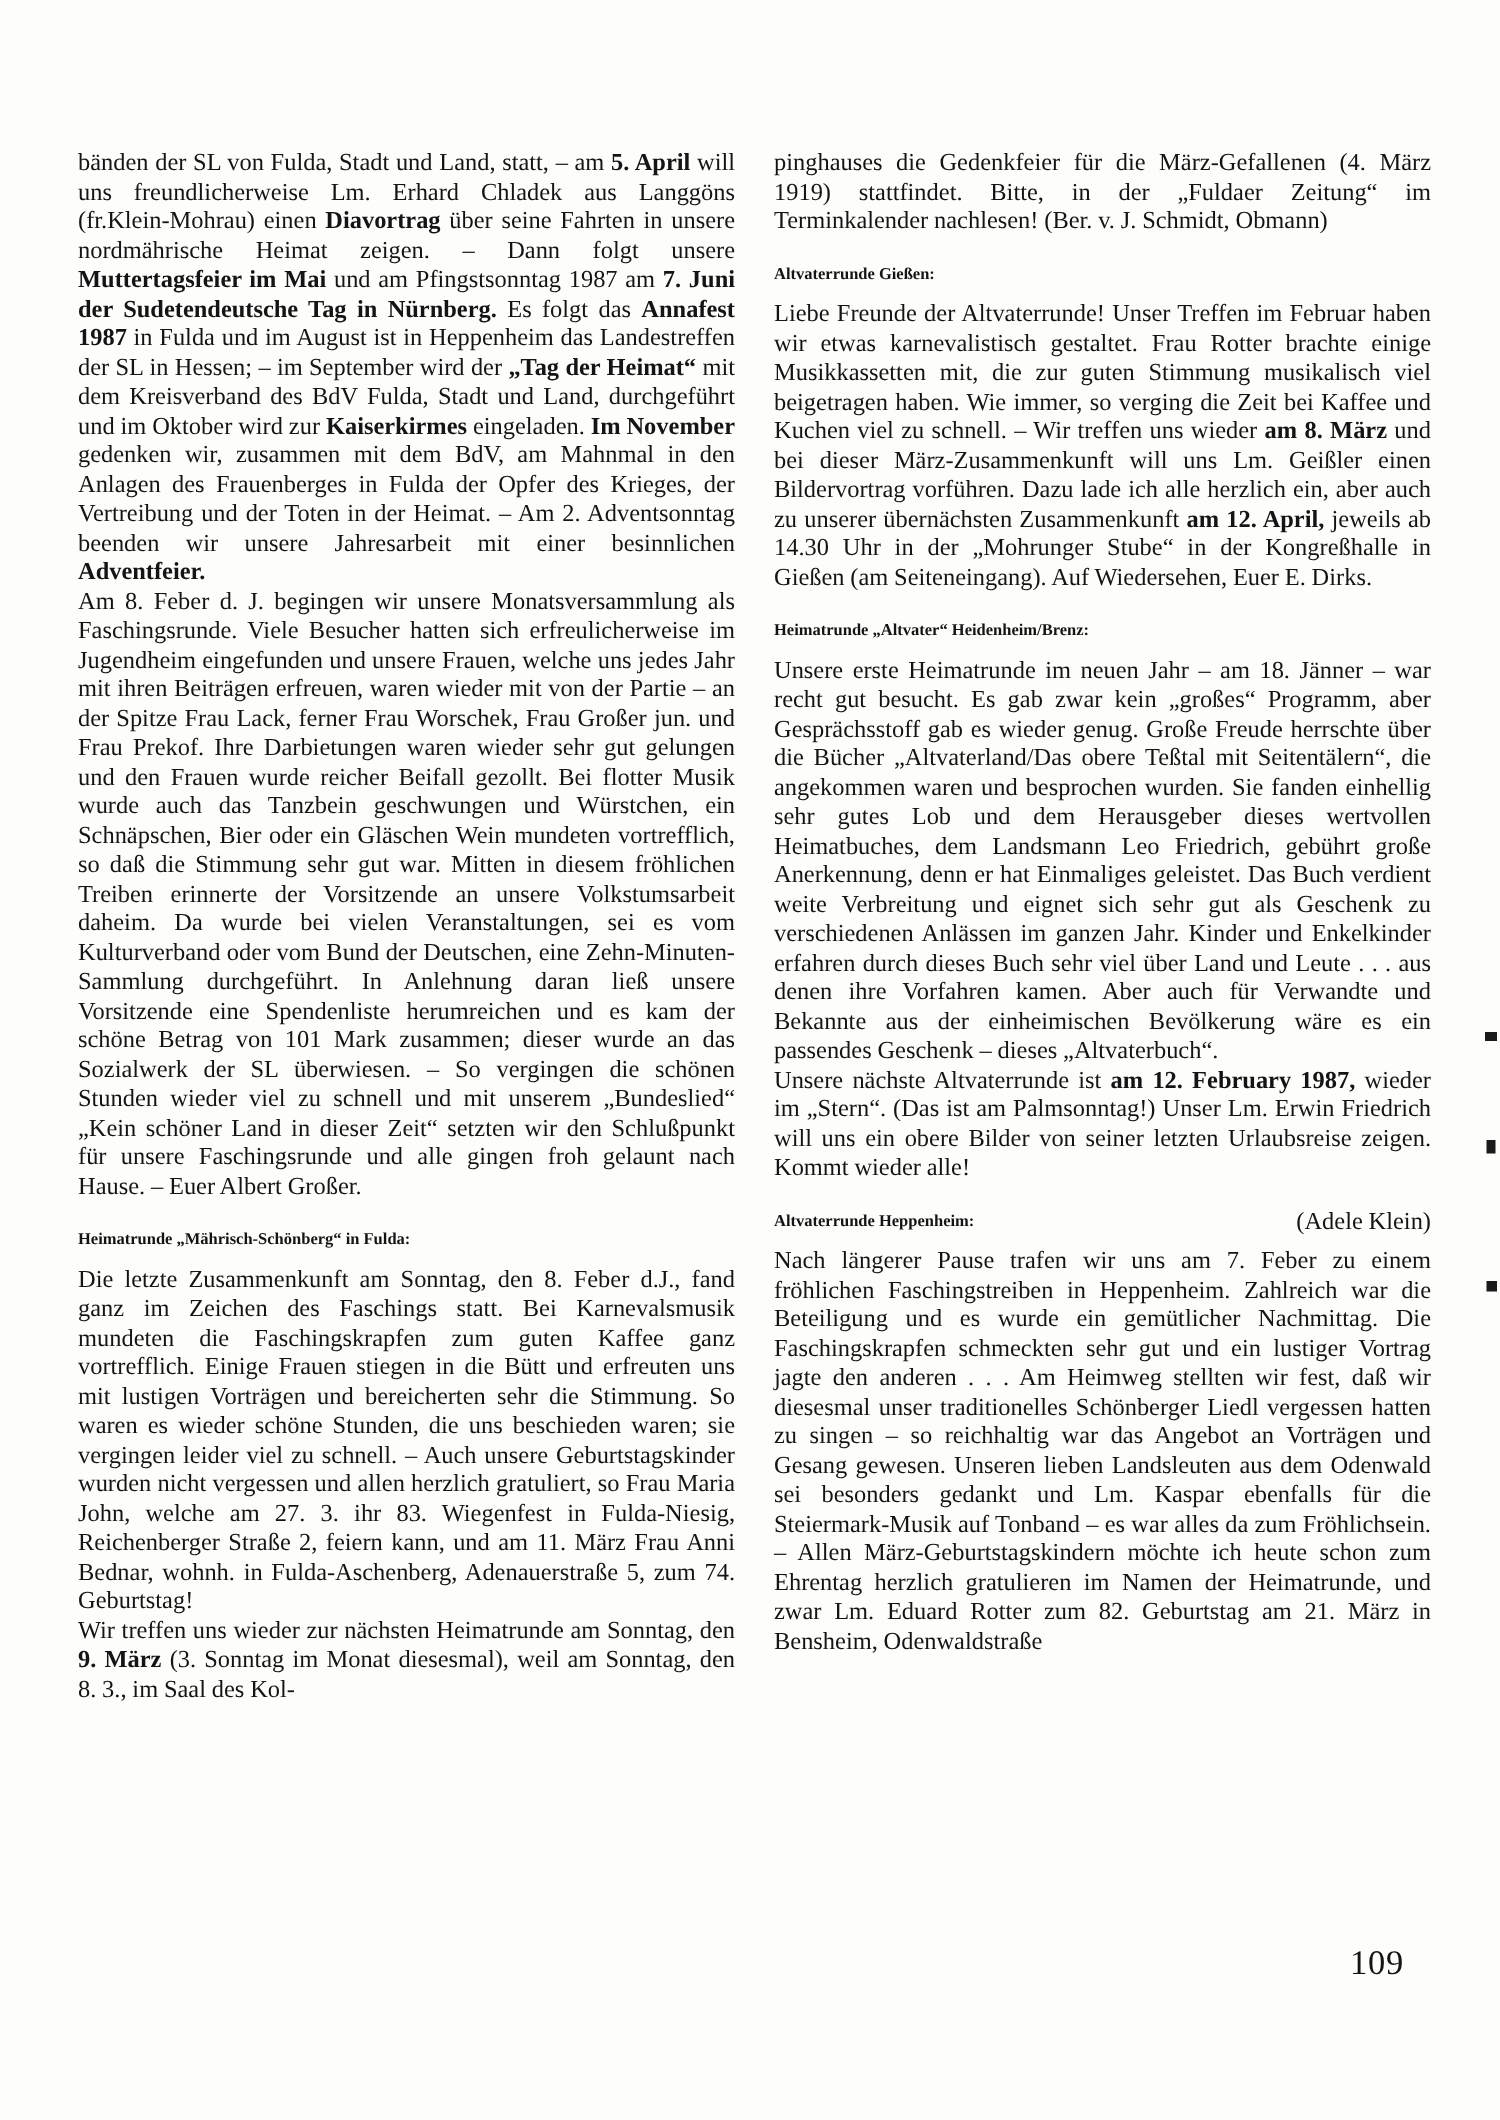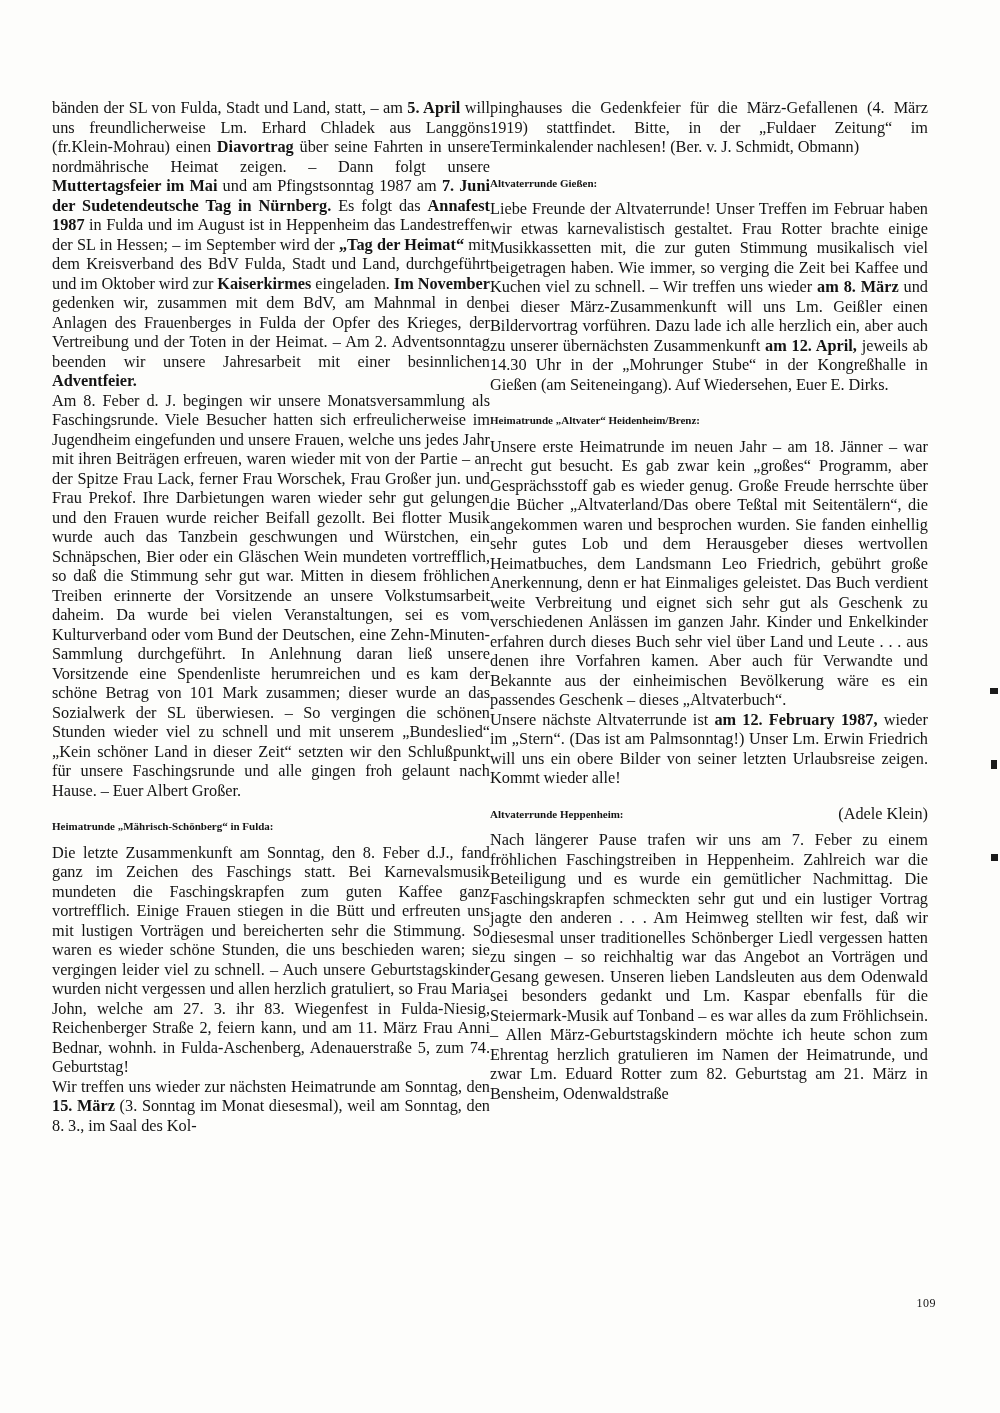--- a/index.html
+++ b/index.html
@@ -12,20 +12,21 @@
   }
   .page {
     position: absolute; inset: 0;
     background: #fdfdfb;
     overflow: hidden;
   }
   .columns {
     position: absolute;
     top: 98px; left: 52px;
     display: flex;
+    gap: 26px;
   }
   .column { width: 438px; }
   .para {
     font-size: 16.3px;
     line-height: 19.5px;
     text-align: justify;
     hyphens: auto; -webkit-hyphens: auto;
     word-spacing: -0.2px;
   }
   .para b { font-weight: bold; }
@@ -34,42 +35,42 @@
     line-height: 19.5px;
     font-weight: bold;
     margin-top: 17px;
     margin-bottom: 6px;
   }
   .pull-right { float: right; margin-top: 36px; }
   .page-number {
     position: absolute;
     top: 1296px;
     right: 64px;
-    font-size: 12px;
+    font-size: 23px;
     letter-spacing: 0.5px;
   }
   .scan-mark {
     position: absolute;
     background: #1a1a1a;
   }
   .scan-mark.m1 { right: 2px; top: 688px; width: 8px; height: 6px; }
   .scan-mark.m2 { right: 3px; top: 760px; width: 6px; height: 9px; }
   .scan-mark.m3 { right: 2px; top: 854px; width: 7px; height: 7px; }
 </style>
 </head>
 <body>
 
 <div class="page">
   <div class="columns">
     <div class="column">
         <p class="para"><span>bänden der SL von Fulda, Stadt und Land, statt, – am </span><b>5. April</b><span> will uns freundlicherweise Lm. Erhard Chladek aus Langgöns (fr.Klein-Mohrau) einen </span><b>Diavortrag</b><span> über seine Fahrten in unsere nordmährische Heimat zeigen. – Dann folgt unsere </span><b>Muttertagsfeier im Mai</b><span> und am Pfingstsonntag 1987 am </span><b>7. Juni der Sudetendeutsche Tag in Nürnberg.</b><span> Es folgt das </span><b>Annafest 1987</b><span> in Fulda und im August ist in Heppenheim das Landestreffen der SL in Hessen; – im September wird der </span><b>„Tag der Heimat“</b><span> mit dem Kreisverband des BdV Fulda, Stadt und Land, durchgeführt und im Oktober wird zur </span><b>Kaiserkirmes</b><span> eingeladen. </span><b>Im November</b><span> gedenken wir, zusammen mit dem BdV, am Mahnmal in den Anlagen des Frauenberges in Fulda der Opfer des Krieges, der Vertreibung und der Toten in der Heimat. – Am 2. Adventsonntag beenden wir unsere Jahresarbeit mit einer besinnlichen </span><b>Adventfeier.</b></p>
         <p class="para"><span>Am 8. Feber d. J. begingen wir unsere Monatsversammlung als Faschingsrunde. Viele Besucher hatten sich erfreulicherweise im Jugendheim eingefunden und unsere Frauen, welche uns jedes Jahr mit ihren Beiträgen erfreuen, waren wieder mit von der Partie – an der Spitze Frau Lack, ferner Frau Worschek, Frau Großer jun. und Frau Prekof. Ihre Darbietungen waren wieder sehr gut gelungen und den Frauen wurde reicher Beifall gezollt. Bei flotter Musik wurde auch das Tanzbein geschwungen und Würstchen, ein Schnäpschen, Bier oder ein Gläschen Wein mundeten vortrefflich, so daß die Stimmung sehr gut war. Mitten in diesem fröhlichen Treiben erinnerte der Vorsitzende an unsere Volkstumsarbeit daheim. Da wurde bei vielen Veranstaltungen, sei es vom Kulturverband oder vom Bund der Deutschen, eine Zehn-Minuten-Sammlung durchgeführt. In Anlehnung daran ließ unsere Vorsitzende eine Spendenliste herumreichen und es kam der schöne Betrag von 101 Mark zusammen; dieser wurde an das Sozialwerk der SL überwiesen. – So vergingen die schönen Stunden wieder viel zu schnell und mit unserem „Bundeslied“ „Kein schöner Land in dieser Zeit“ setzten wir den Schlußpunkt für unsere Faschingsrunde und alle gingen froh gelaunt nach Hause. – Euer Albert Großer.</span></p>
         <h3 class="heading">Heimatrunde „Mährisch-Schönberg“ in Fulda:</h3>
         <p class="para"><span>Die letzte Zusammenkunft am Sonntag, den 8. Feber d.J., fand ganz im Zeichen des Faschings statt. Bei Karnevalsmusik mundeten die Faschingskrapfen zum guten Kaffee ganz vortrefflich. Einige Frauen stiegen in die Bütt und erfreuten uns mit lustigen Vorträgen und bereicherten sehr die Stimmung. So waren es wieder schöne Stunden, die uns beschieden waren; sie vergingen leider viel zu schnell. – Auch unsere Geburtstagskinder wurden nicht vergessen und allen herzlich gratuliert, so Frau Maria John, welche am 27. 3. ihr 83. Wiegenfest in Fulda-Niesig, Reichenberger Straße 2, feiern kann, und am 11. März Frau Anni Bednar, wohnh. in Fulda-Aschenberg, Adenauerstraße 5, zum 74. Geburtstag!</span></p>
-        <p class="para"><span>Wir treffen uns wieder zur nächsten Heimatrunde am Sonntag, den </span><b>15. März</b><span> (3. Sonntag im Monat diesesmal), weil am Sonntag, den 8. 3., im Saal des Kol-</span></p>
+        <p class="para"><span>Wir treffen uns wieder zur nächsten Heimatrunde am Sonntag, den </span><b>9. März</b><span> (3. Sonntag im Monat diesesmal), weil am Sonntag, den 8. 3., im Saal des Kol-</span></p>
       </div>
     <div class="column">
         <p class="para"><span>pinghauses die Gedenkfeier für die März-Gefallenen (4. März 1919) stattfindet. Bitte, in der „Fuldaer Zeitung“ im Terminkalender nachlesen! (Ber. v. J. Schmidt, Obmann)</span></p>
         <h3 class="heading">Altvaterrunde Gießen:</h3>
         <p class="para"><span>Liebe Freunde der Altvaterrunde! Unser Treffen im Februar haben wir etwas karnevalistisch gestaltet. Frau Rotter brachte einige Musikkassetten mit, die zur guten Stimmung musikalisch viel beigetragen haben. Wie immer, so verging die Zeit bei Kaffee und Kuchen viel zu schnell. – Wir treffen uns wieder </span><b>am 8. März</b><span> und bei dieser März-Zusammenkunft will uns Lm. Geißler einen Bildervortrag vorführen. Dazu lade ich alle herzlich ein, aber auch zu unserer übernächsten Zusammenkunft </span><b>am 12. April,</b><span> jeweils ab 14.30 Uhr in der „Mohrunger Stube“ in der Kongreßhalle in Gießen (am Seiteneingang). Auf Wiedersehen, Euer E. Dirks.</span></p>
         <h3 class="heading">Heimatrunde „Altvater“ Heidenheim/Brenz:</h3>
         <p class="para"><span>Unsere erste Heimatrunde im neuen Jahr – am 18. Jänner – war recht gut besucht. Es gab zwar kein „großes“ Programm, aber Gesprächsstoff gab es wieder genug. Große Freude herrschte über die Bücher „Altvaterland/Das obere Teßtal mit Seitentälern“, die angekommen waren und besprochen wurden. Sie fanden einhellig sehr gutes Lob und dem Herausgeber dieses wertvollen Heimatbuches, dem Landsmann Leo Friedrich, gebührt große Anerkennung, denn er hat Einmaliges geleistet. Das Buch verdient weite Verbreitung und eignet sich sehr gut als Geschenk zu verschiedenen Anlässen im ganzen Jahr. Kinder und Enkelkinder erfahren durch dieses Buch sehr viel über Land und Leute . . . aus denen ihre Vorfahren kamen. Aber auch für Verwandte und Bekannte aus der einheimischen Bevölkerung wäre es ein passendes Geschenk – dieses „Altvaterbuch“.</span></p>
         <p class="para"><span>Unsere nächste Altvaterrunde ist </span><b>am 12. February 1987,</b><span> wieder im „Stern“. (Das ist am Palmsonntag!) Unser Lm. Erwin Friedrich will uns ein obere Bilder von seiner letzten Urlaubsreise zeigen. Kommt wieder alle! </span><span class="pull-right">(Adele Klein)</span></p>
         <h3 class="heading">Altvaterrunde Heppenheim:</h3>
         <p class="para"><span>Nach längerer Pause trafen wir uns am 7. Feber zu einem fröhlichen Faschingstreiben in Heppenheim. Zahlreich war die Beteiligung und es wurde ein gemütlicher Nachmittag. Die Faschingskrapfen schmeckten sehr gut und ein lustiger Vortrag jagte den anderen . . . Am Heimweg stellten wir fest, daß wir diesesmal unser traditionelles Schönberger Liedl vergessen hatten zu singen – so reichhaltig war das Angebot an Vorträgen und Gesang gewesen. Unseren lieben Landsleuten aus dem Odenwald sei besonders gedankt und Lm. Kaspar ebenfalls für die Steiermark-Musik auf Tonband – es war alles da zum Fröhlichsein. – Allen März-Geburtstagskindern möchte ich heute schon zum Ehrentag herzlich gratulieren im Namen der Heimatrunde, und zwar Lm. Eduard Rotter zum 82. Geburtstag am 21. März in Bensheim, Odenwaldstraße</span></p>

